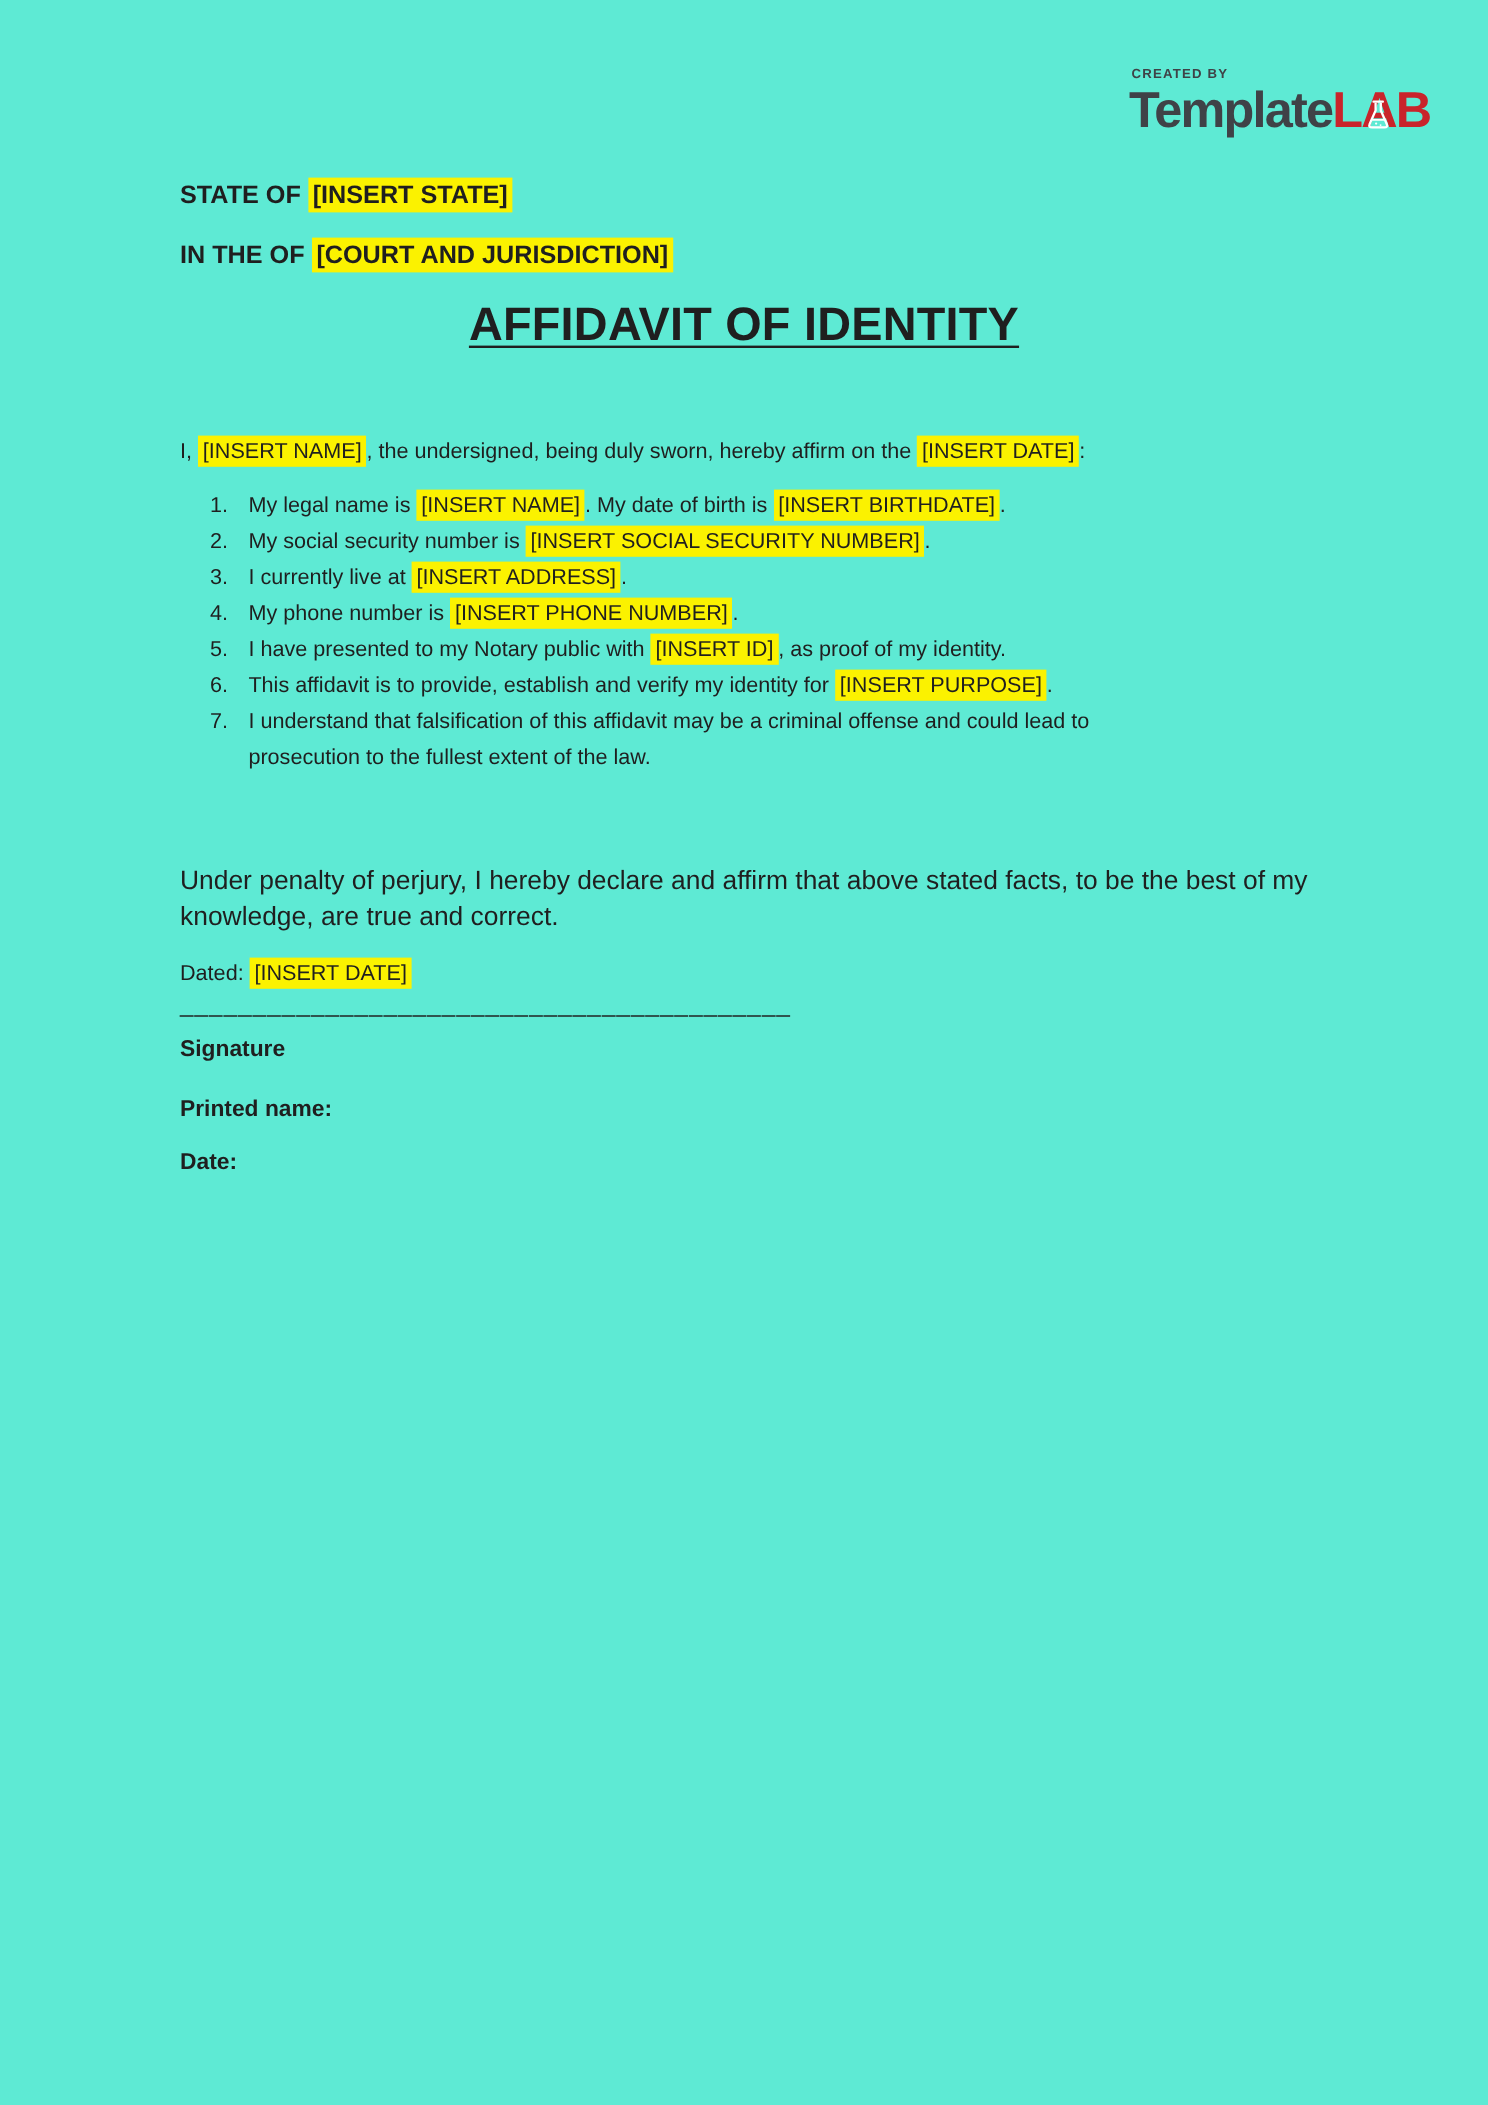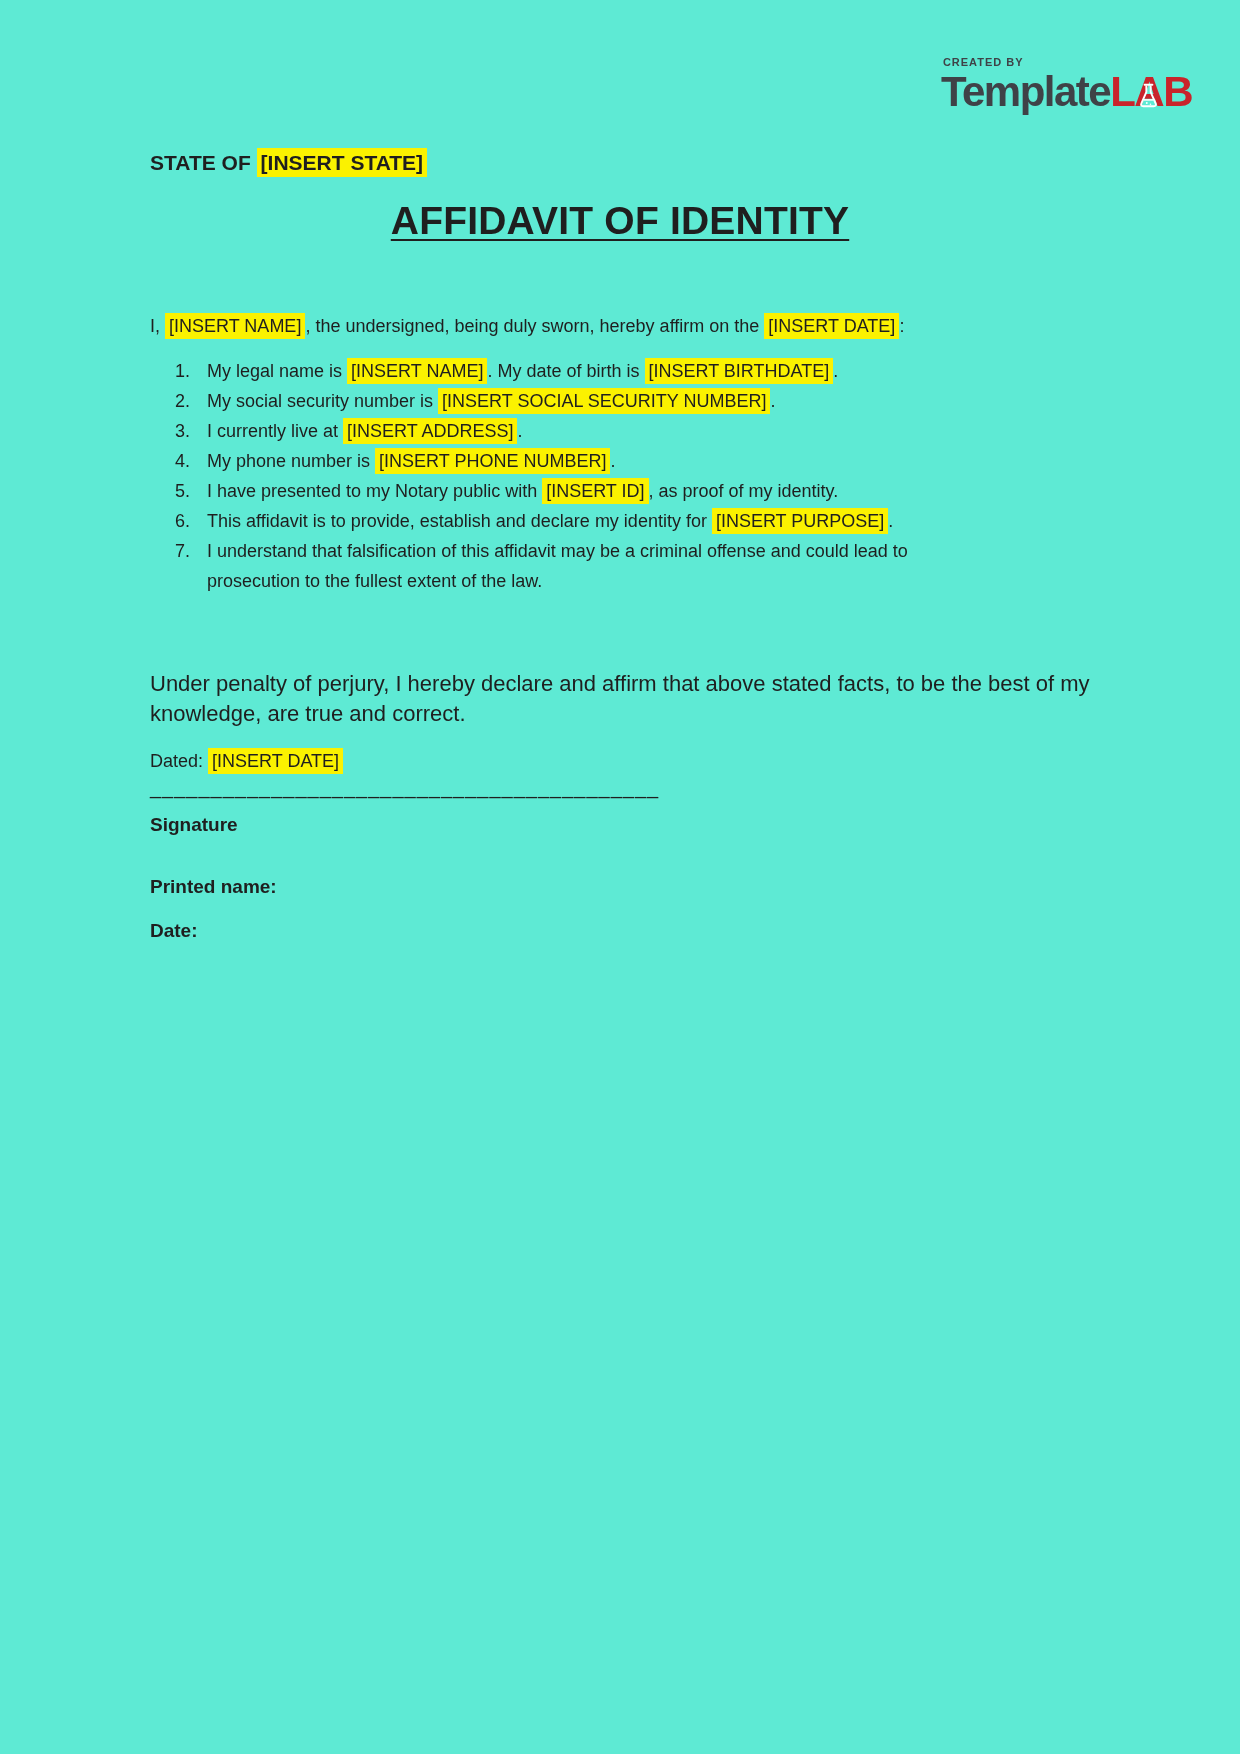--- a/index.html
+++ b/index.html
@@ -50,21 +50,21 @@
   .num{width:32px;flex:0 0 32px;}
   .item-text{white-space:pre-line;}
   .closing{font-size:22px;line-height:30px;margin:73px 0 0 0;white-space:pre-line;}
   .dated{font-size:18px;line-height:30px;margin:17px 0 0 0;}
   .sigline{
     font-size:20px;line-height:22px;
     letter-spacing:1px;white-space:nowrap;
   }
   .siglabel{font-size:19px;font-weight:bold;line-height:22px;margin:0;}
   .siglabel.first{margin-top:16px;}
-  .siglabel.mid{margin-top:40px;}
+  .siglabel.mid{margin-top:28px;}
   .siglabel.last{margin-top:22px;}
 </style>
 </head>
 <body>
 
 <div class="page">
 
   <div class="logo">
     <div class="created-by">CREATED BY</div>
     <div class="brand">
@@ -75,20 +75,21 @@
           <circle cx="10" cy="23" r="1.1" fill="#ffffff"></circle>
           <circle cx="14.3" cy="24.5" r="0.9" fill="#ffffff"></circle>
         </svg></span>
     </div>
   </div>
 
   <div class="content">
 
     <div>
       <p class="hline"><span>STATE OF </span><span class="hl">[INSERT STATE]</span></p>
+      <p class="hline"><span>IN THE OF </span><span class="hl">[COURT AND JURISDICTION]</span></p>
     </div>
 
     <h1 class="title">AFFIDAVIT OF IDENTITY</h1>
 
     <p class="intro"><span>I, </span><span class="hl">[INSERT NAME]</span><span>, the undersigned, being duly sworn, hereby affirm on the </span><span class="hl">[INSERT DATE]</span><span>:</span></p>
 
     <ol class="list">
         <li class="item">
           <span class="num">1.</span>
           <span class="item-text"><span>My legal name is </span><span class="hl">[INSERT NAME]</span><span>. My date of birth is </span><span class="hl">[INSERT BIRTHDATE]</span><span>.</span></span>
@@ -104,21 +105,21 @@
         <li class="item">
           <span class="num">4.</span>
           <span class="item-text"><span>My phone number is </span><span class="hl">[INSERT PHONE NUMBER]</span><span>.</span></span>
         </li>
         <li class="item">
           <span class="num">5.</span>
           <span class="item-text"><span>I have presented to my Notary public with </span><span class="hl">[INSERT ID]</span><span>, as proof of my identity.</span></span>
         </li>
         <li class="item">
           <span class="num">6.</span>
-          <span class="item-text"><span>This affidavit is to provide, establish and declare my identity for </span><span class="hl">[INSERT PURPOSE]</span><span>.</span></span>
+          <span class="item-text"><span>This affidavit is to provide, establish and verify my identity for </span><span class="hl">[INSERT PURPOSE]</span><span>.</span></span>
         </li>
         <li class="item">
           <span class="num">7.</span>
           <span class="item-text"><span>I understand that falsification of this affidavit may be a criminal offense and could lead to
 prosecution to the fullest extent of the law.</span></span>
         </li>
       </ol>
 
     <p class="closing">Under penalty of perjury, I hereby declare and affirm that above stated facts, to be the best of my
 knowledge, are true and correct.</p>

